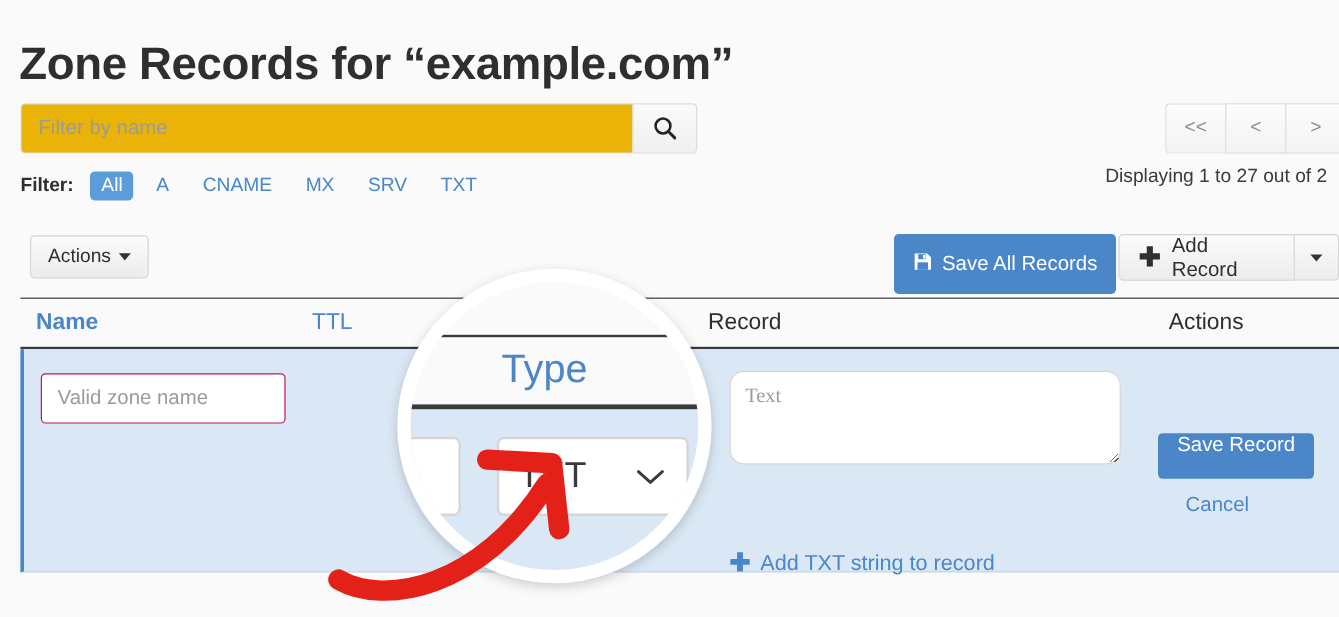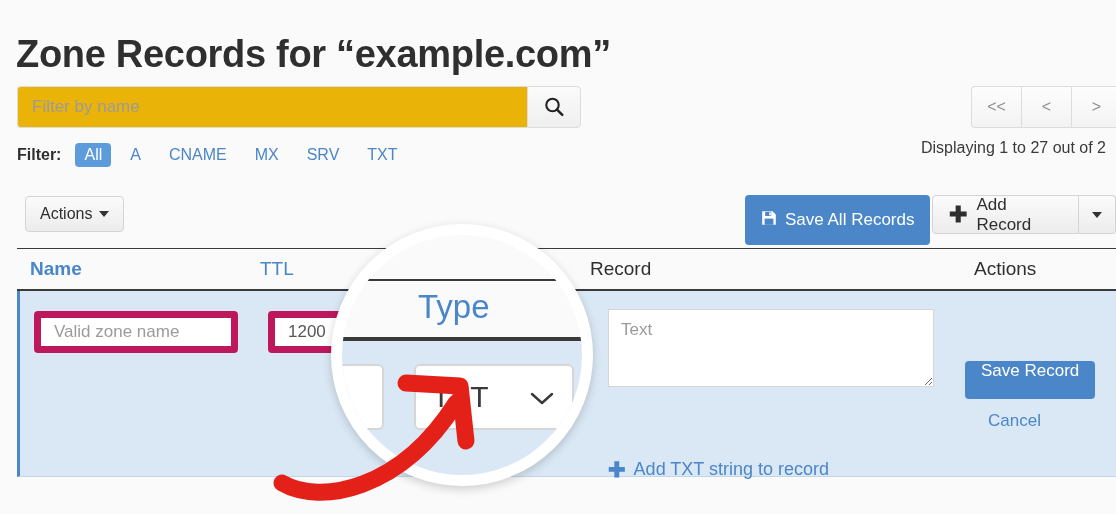--- a/index.html
+++ b/index.html
@@ -240,21 +240,21 @@
     position: relative;
     height: 186px;
     background: #dae8f5;
     border-left: 3px solid #4a86c8;
     border-bottom: 1px solid #c3d6e6;
     box-sizing: border-box;
   }
   .row-input {
     position: absolute;
     box-sizing: border-box;
-    border: 7px solid #be185d;
+    border: 1px solid #be185d;
     border-radius: 4px;
     background: #fff;
     font-family: "Liberation Sans", sans-serif;
     font-size: 17px;
     color: #555;
     padding: 0 13px;
     outline: none;
   }
   .row-input::placeholder { color: #9b9b9b; }
   #input-name { left: 14px;  top: 20px; width: 204px; height: 42px; }
@@ -272,23 +272,23 @@
     font-size: 17px;
     color: #444;
     cursor: pointer;
   }
   #textarea-record {
     position: absolute;
     left: 588px; top: 18px;
     width: 326px; height: 78px;
     box-sizing: border-box;
     border: 1px solid #d6d6d6;
-    border-radius: 0;
+    border-radius: 12px;
     background: #fff;
-    font-family: Liberation Sans, sans-serif;
+    font-family: Liberation Serif, serif;
     font-size: 17px;
     color: #555;
     padding: 10px 12px;
     resize: vertical;
     outline: none;
   }
   #textarea-record::placeholder { color: #9b9b9b; }
 
   #add-txt-link {
     position: absolute;
@@ -478,21 +478,20 @@
     <div class="th" id="th-name">Name</div>
     <div class="th" id="th-ttl">TTL</div>
     <div class="th" id="th-type">Type</div>
     <div class="th dark" id="th-record">Record</div>
     <div class="th dark" id="th-actions">Actions</div>
   </div>
 
   <div id="record-row">
     <input class="row-input" id="input-name" type="text" placeholder="Valid zone name" style="">
 
-    <input class="row-input" id="input-ttl" type="text" value="1200" style="">
 
     <div id="select-type">
       <span>TXT</span>
     </div>
 
     <textarea id="textarea-record" placeholder="Text" style=""></textarea>
 
     <a id="add-txt-link">
       <span class="plus-glyph">✚</span>
       <span>Add TXT string to record</span>

